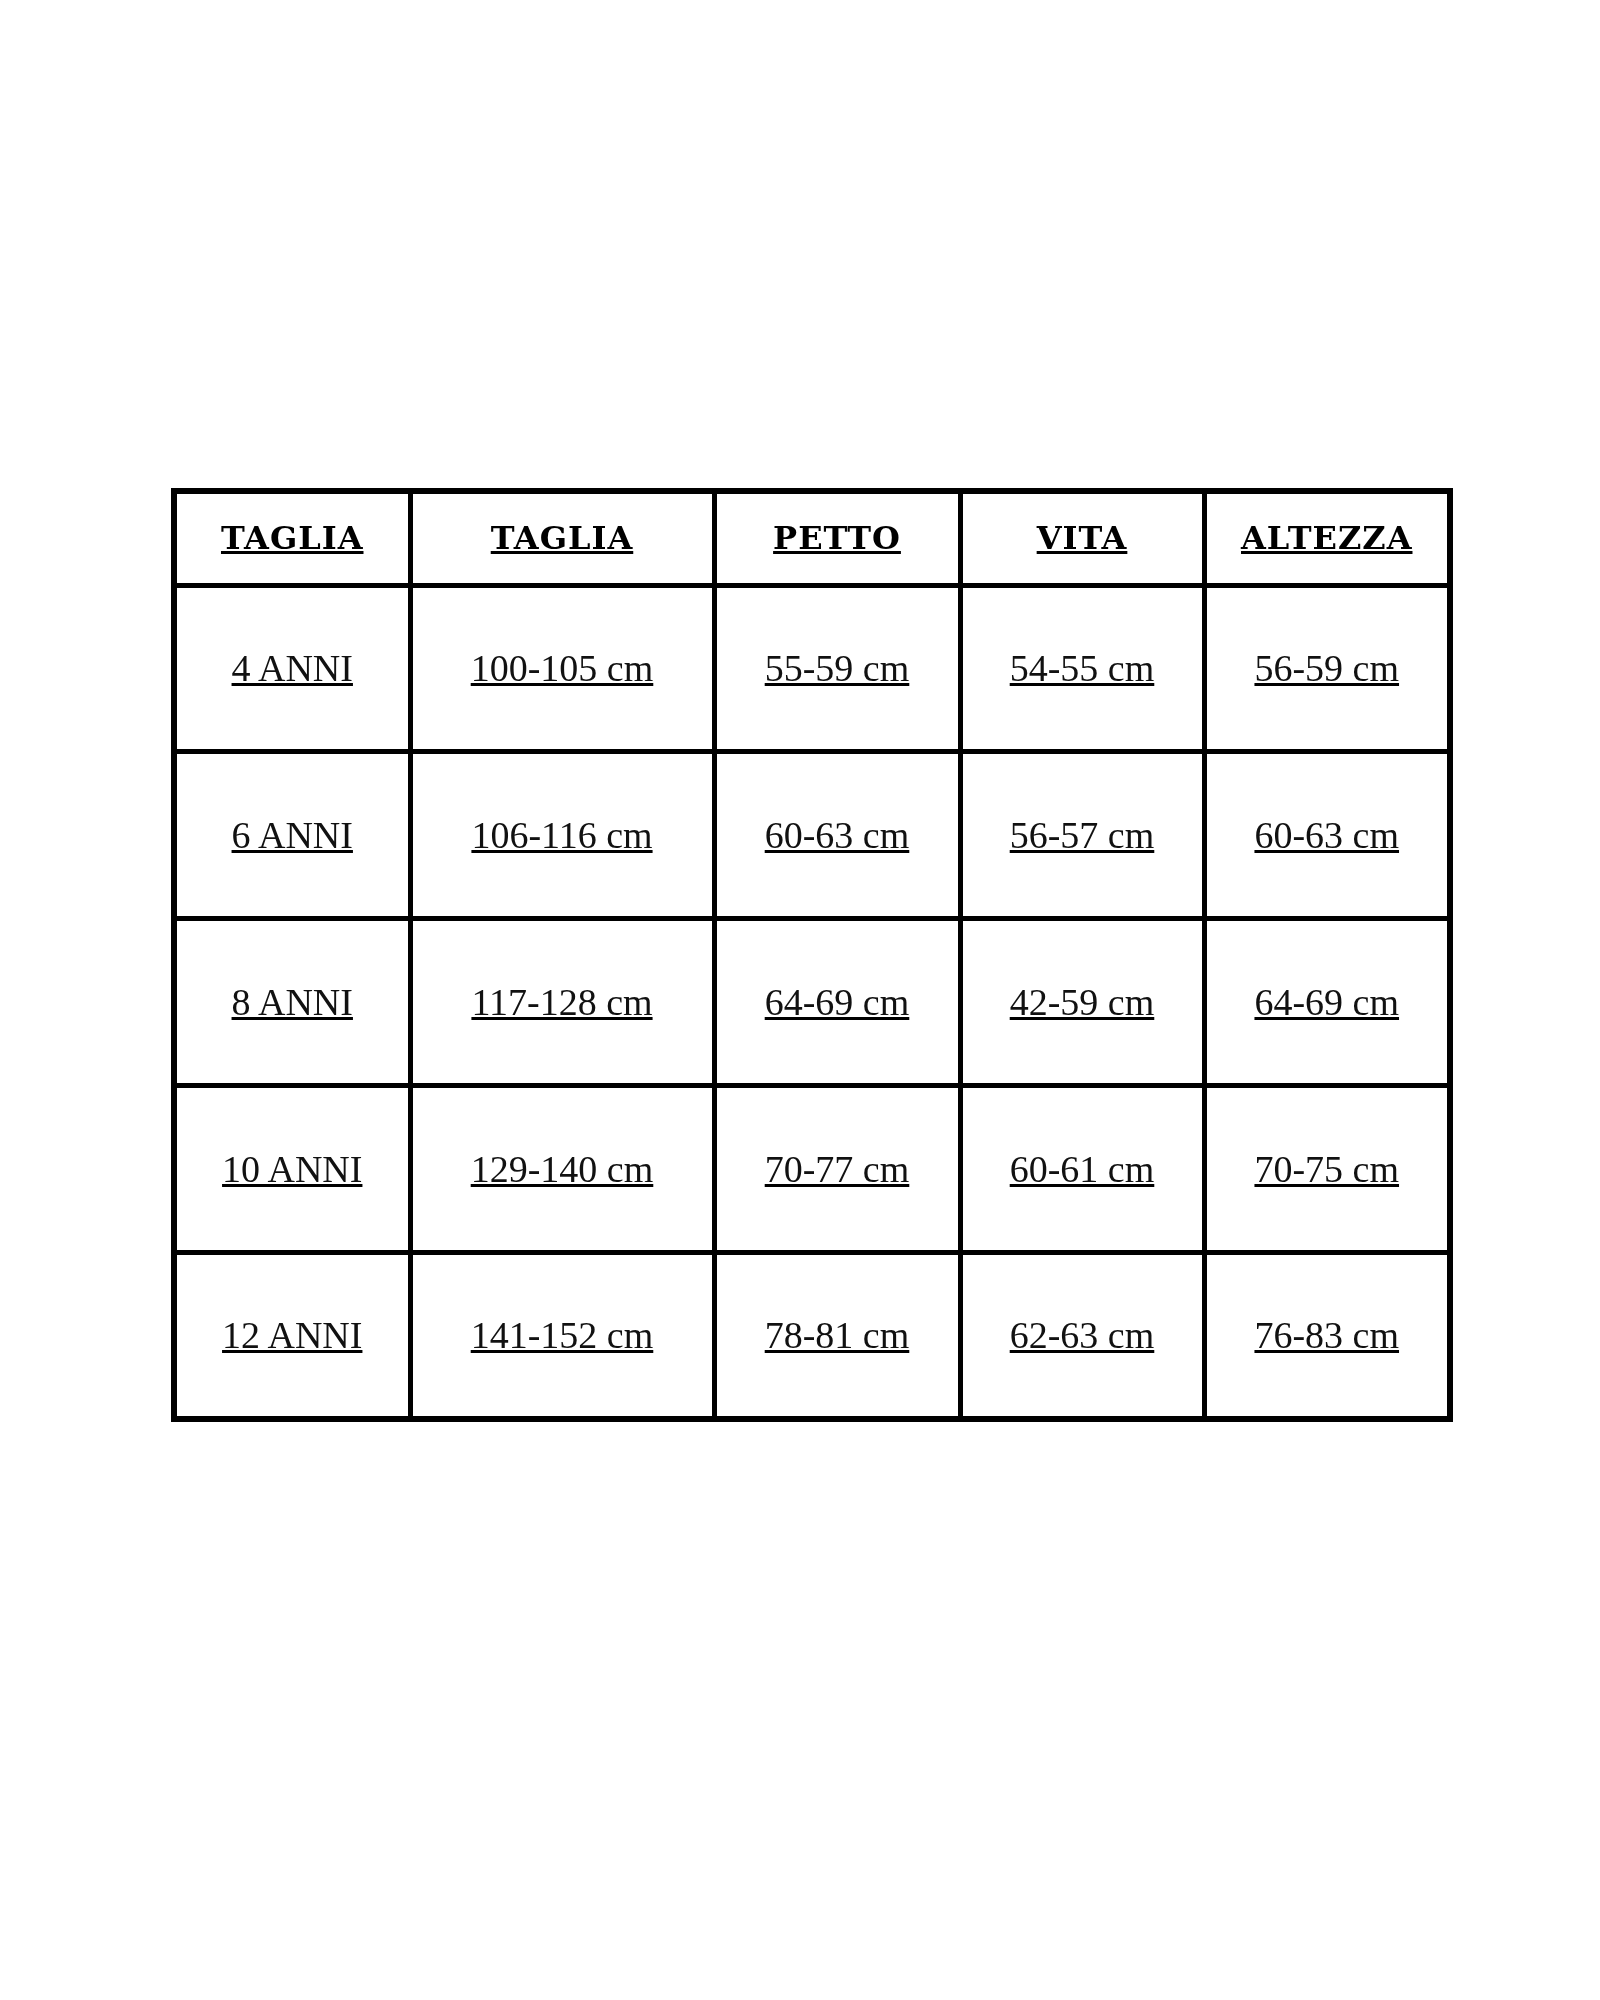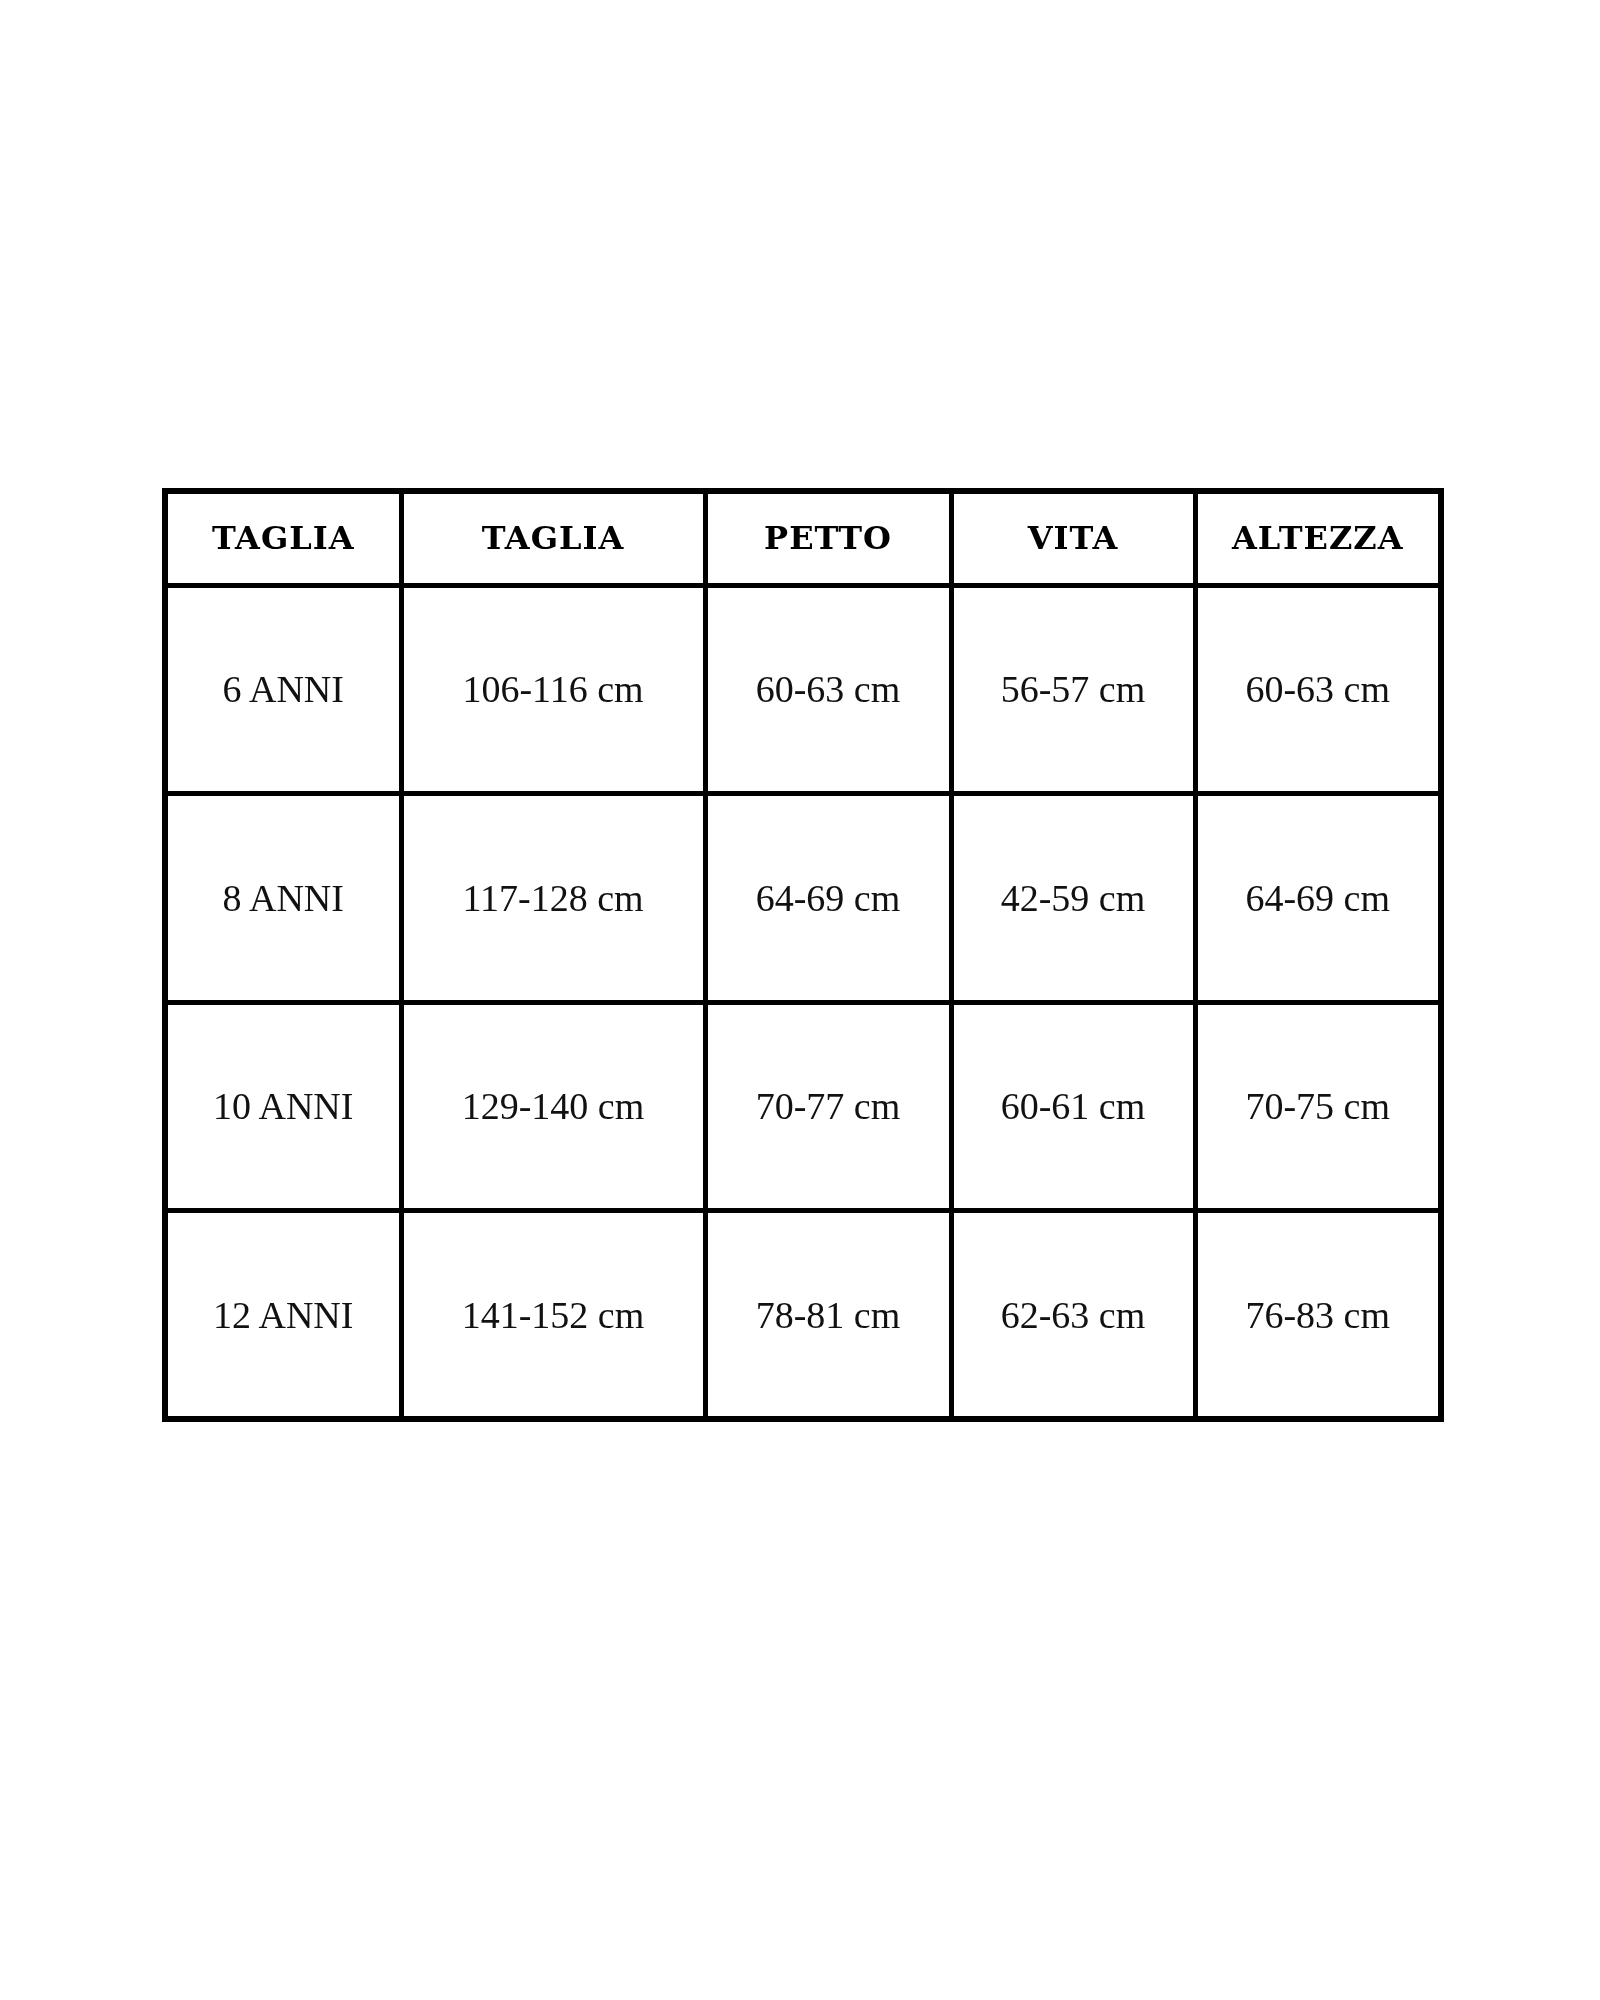--- a/index.html
+++ b/index.html
@@ -9,27 +9,28 @@
   }
   .sheet {
     position: relative;
     width: 1600px;
     height: 2000px;
     background: #ffffff;
     overflow: hidden;
   }
   table.size-chart {
     position: absolute;
-    left: 162px;
+    left: 171px;
     top: 488px;
     width: 1276px;
     height: 934px;
     border-collapse: collapse;
     table-layout: fixed;
     background: #ffffff;
+    text-decoration: underline;
   }
   table.size-chart th,
   table.size-chart td {
     border: 5px solid #000000;
     text-align: center;
     vertical-align: middle;
     padding: 0;
     overflow: hidden;
     white-space: nowrap;
   }
@@ -66,20 +67,27 @@
       <tr class="header-row">
         <th class="header-cell">TAGLIA</th>
         <th class="header-cell">TAGLIA</th>
         <th class="header-cell">PETTO</th>
         <th class="header-cell">VITA</th>
         <th class="header-cell">ALTEZZA</th>
       </tr>
     </thead>
     <tbody>
       <tr class="data-row">
+        <td class="data-cell">4 ANNI</td>
+        <td class="data-cell">100-105 cm</td>
+        <td class="data-cell">55-59 cm</td>
+        <td class="data-cell">54-55 cm</td>
+        <td class="data-cell">56-59 cm</td>
+      </tr>
+      <tr class="data-row">
         <td class="data-cell">6 ANNI</td>
         <td class="data-cell">106-116 cm</td>
         <td class="data-cell">60-63 cm</td>
         <td class="data-cell">56-57 cm</td>
         <td class="data-cell">60-63 cm</td>
       </tr>
       <tr class="data-row">
         <td class="data-cell">8 ANNI</td>
         <td class="data-cell">117-128 cm</td>
         <td class="data-cell">64-69 cm</td>

